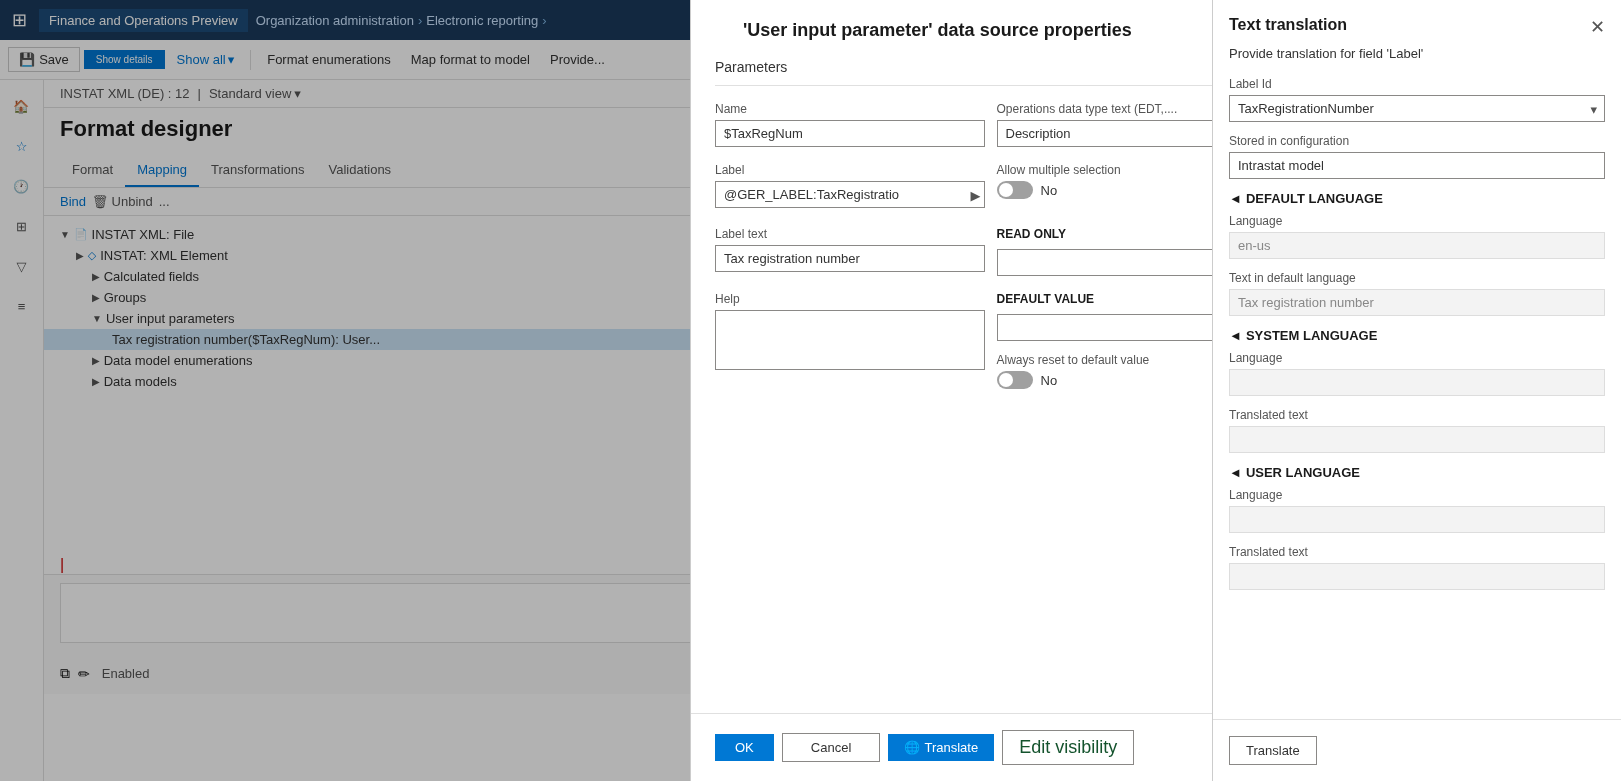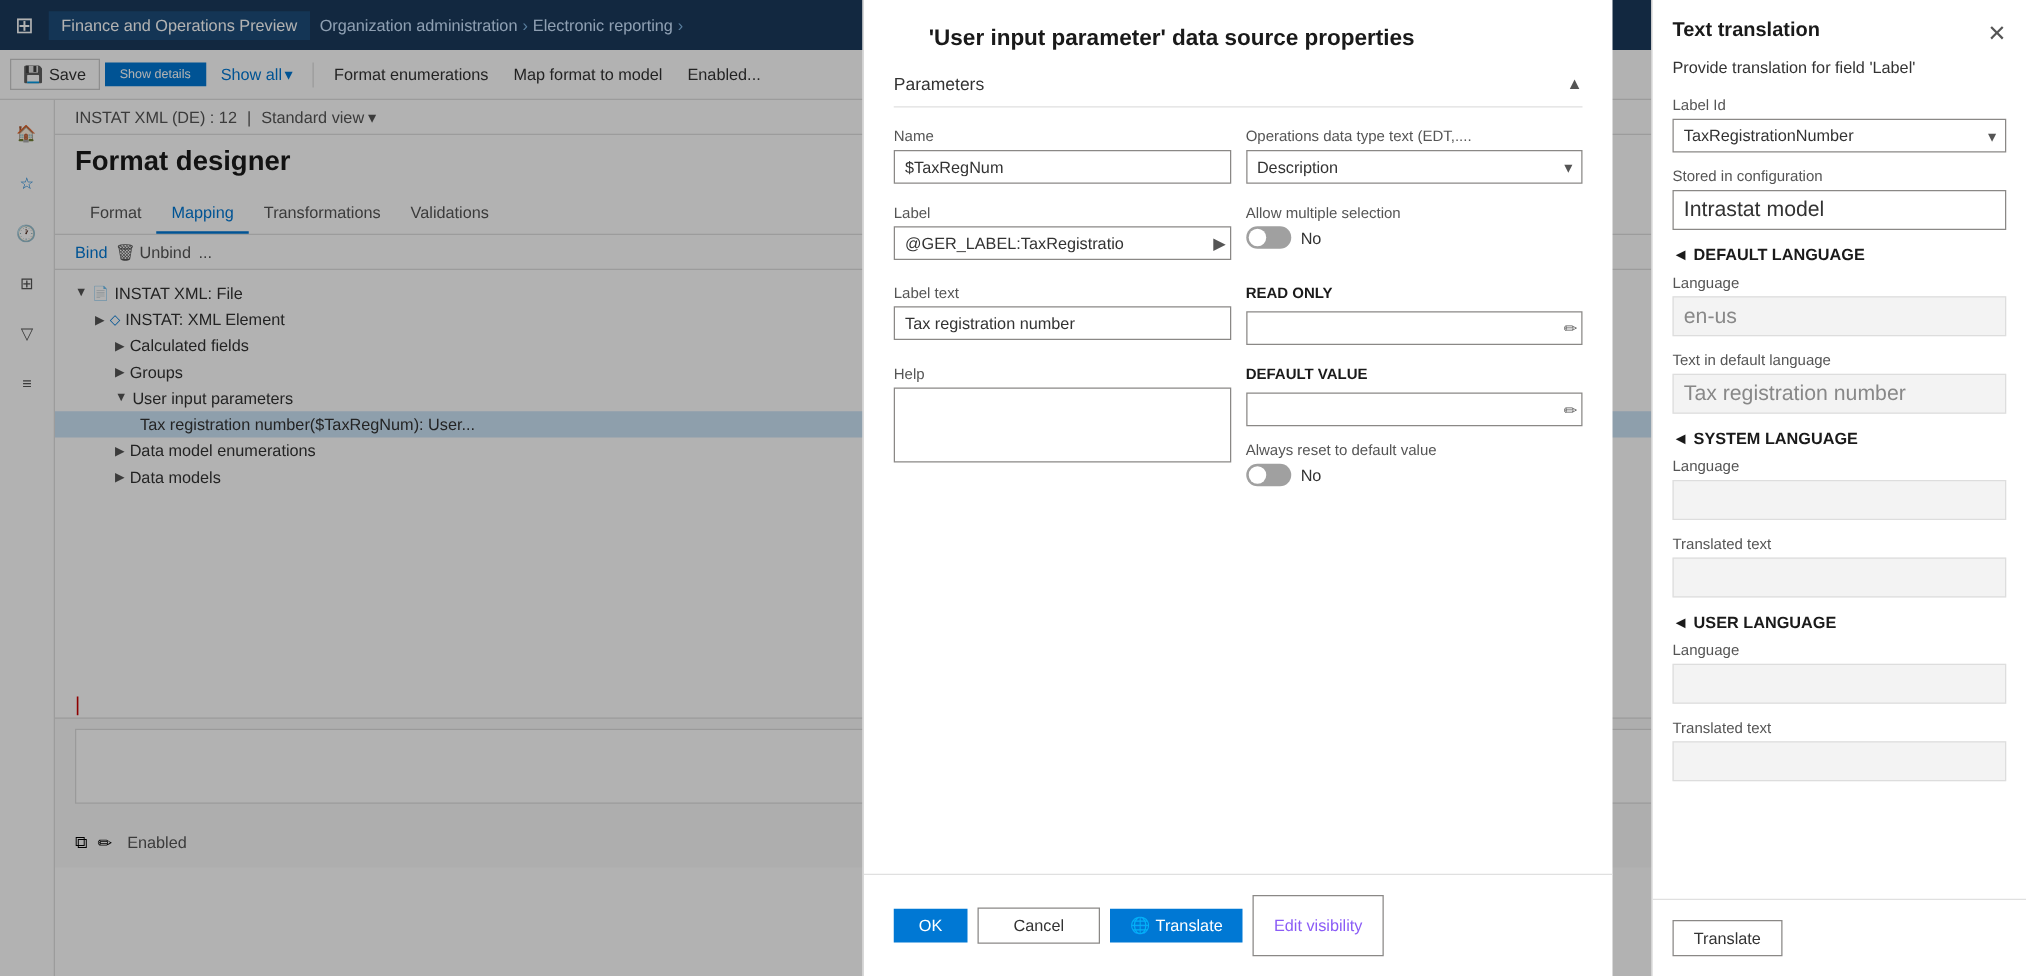--- a/index.html
+++ b/index.html
@@ -118,37 +118,37 @@
     .toggle-label { font-size: 13px; color: #333; }
 
     
     .dialog-footer {
       padding: 16px 24px; border-top: 1px solid #e0e0e0;
       display: flex; gap: 8px; align-items: center; justify-content: flex-start;
     }
     .btn-ok { background: #0078d4; color: white; border: none; padding: 6px 20px; cursor: pointer; font-size: 13px; }
     .btn-cancel { background: white; border: 1px solid #8a8886; padding: 6px 28px; cursor: pointer; font-size: 13px; color: #333; }
     .btn-translate { background: #0078d4; color: white; border: none; padding: 6px 16px; cursor: pointer; font-size: 13px; display: flex; align-items: center; gap: 4px; }
-    .btn-editvis { background: white; border: 1px solid #8a8886; padding: 16px 16px; cursor: pointer; font-size: 13px; color: #8b5cf6; }
+    .btn-editvis { background: white; border: 1px solid #8a8886; padding: 6px 16px; cursor: pointer; font-size: 18px; color: #14532d; }
 
     
     .right-panel {
-      position: absolute; right: 0; top: 0; width: 300px; height: 781px;
+      position: absolute; right: 0; top: 0; width: 409px; height: 781px;
       background: white; border-left: 1px solid #ccc; z-index: 300;
       display: flex; flex-direction: column; overflow-y: auto;
     }
     .right-panel-header { display: flex; align-items: flex-start; justify-content: space-between; padding: 16px 16px 8px; }
     .right-panel-title { font-size: 16px; font-weight: 600; color: #1a1a1a; }
     .right-panel-subtitle { font-size: 13px; color: #333; margin-bottom: 16px; padding: 0 16px; }
     .close-btn { cursor: pointer; color: #555; font-size: 18px; }
 
     .right-form { padding: 0 16px; }
     .right-form-group { margin-bottom: 12px; }
     .right-label { font-size: 12px; color: #555; margin-bottom: 4px; display: block; }
-    .right-input { width: 100%; border: 1px solid #8a8886; padding: 5px 8px; font-size: 17px; color: #333; background: white; }
+    .right-input { width: 100%; border: 1px solid #8a8886; padding: 5px 8px; font-size: 13px; color: #333; background: white; }
     .right-input.readonly { background: #f3f3f3; color: #888; border-color: #ddd; }
     .right-select { width: 100%; border: 1px solid #8a8886; padding: 5px 8px; font-size: 13px; color: #333; background: white; cursor: pointer; appearance: none; }
     .right-select-wrapper { position: relative; }
     .right-select-wrapper::after { content: '▾'; position: absolute; right: 8px; top: 50%; transform: translateY(-50%); color: #555; pointer-events: none; }
 
     .section-divider { font-size: 11px; font-weight: 700; color: #1a1a1a; margin: 12px 0 8px; display: flex; align-items: center; gap: 4px; cursor: pointer; }
 
     .right-footer { padding: 16px; border-top: 1px solid #e0e0e0; margin-top: auto; }
     .btn-translate-right { background: white; border: 1px solid #8a8886; padding: 6px 16px; cursor: pointer; font-size: 13px; color: #333; }
 
@@ -182,21 +182,21 @@
     <span>Save</span>
   </button>
   <button class="btn-showdetails">Show details</button>
   <button class="btn-showall">
     <span>Show all</span>
     <span>▾</span>
   </button>
   <div class="sep"></div>
   <button class="btn-text">Format enumerations</button>
   <button class="btn-text">Map format to model</button>
-  <button class="btn-text">Enabled...</button>
+  <button class="btn-text">Provide...</button>
 </div>
 
 <div class="sidebar">
   <div class="sidebar-icon">🏠</div>
   <div class="sidebar-icon active">☆</div>
   <div class="sidebar-icon">🕐</div>
   <div class="sidebar-icon">⊞</div>
   <div class="sidebar-icon">▽</div>
   <div class="sidebar-icon">≡</div>
 </div>

